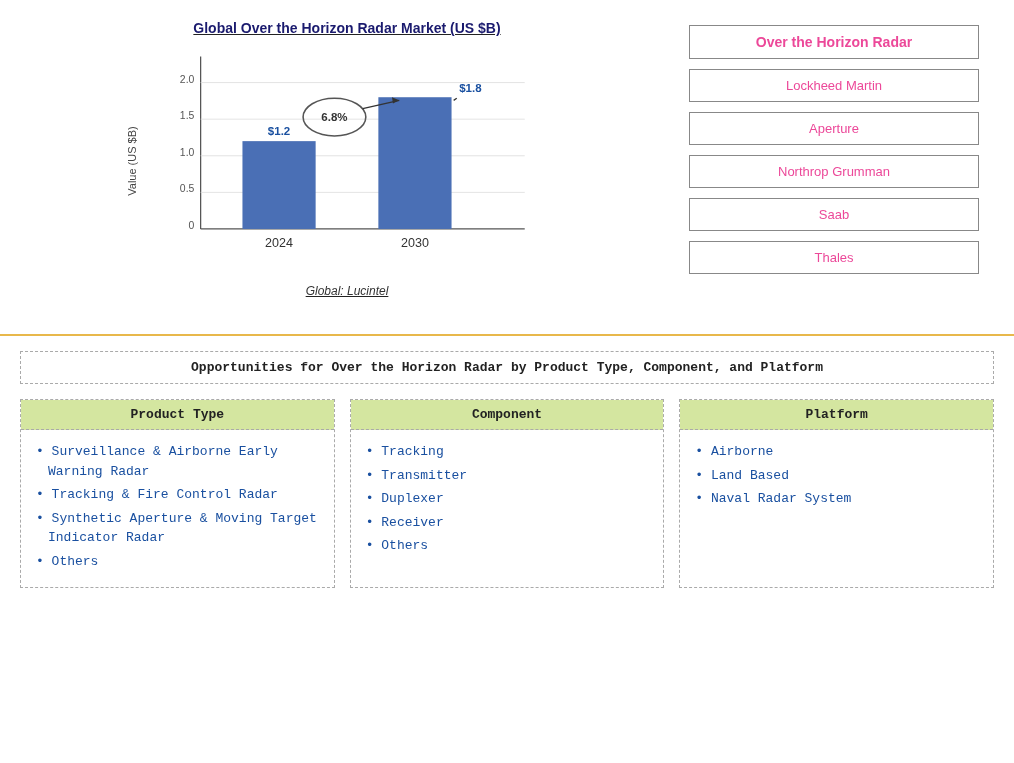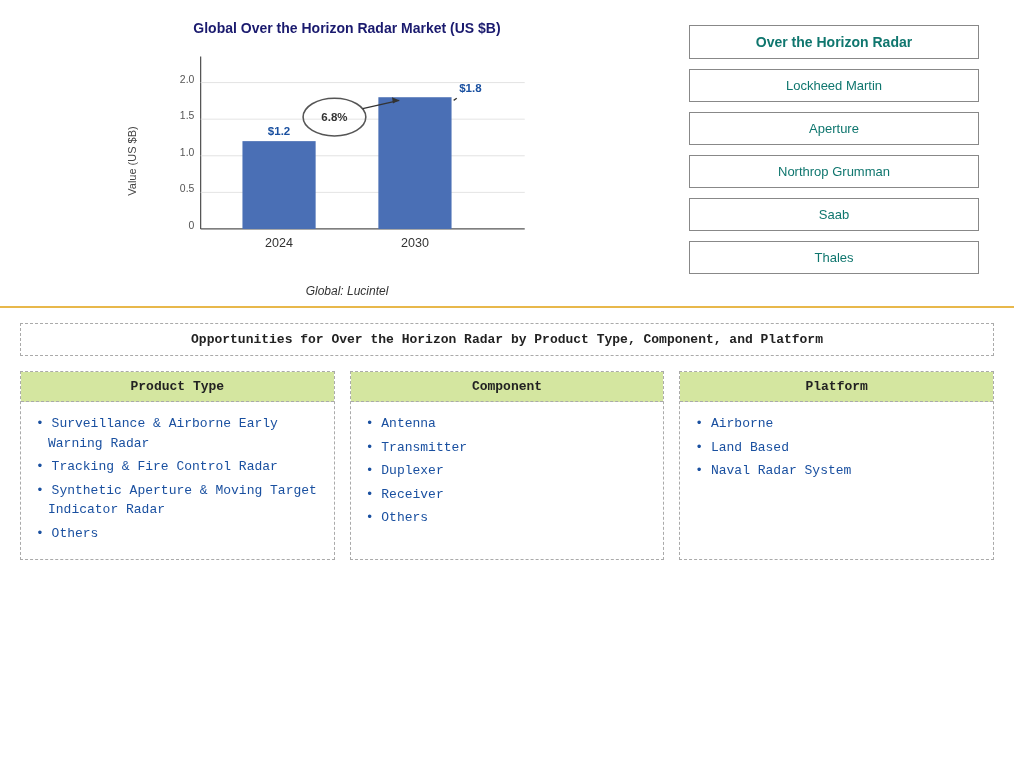--- a/index.html
+++ b/index.html
@@ -16,21 +16,22 @@
     .top-section {
       display: flex;
       flex-direction: row;
       padding: 10px 20px 0 20px;
       border-bottom: 2px solid #e8b84b;
     }
 
     
     .chart-area {
       flex: 1;
-      padding: 10px 10px 8px 10px;
+      padding: 10px 10px 36px 10px;
+      text-decoration: underline;
     }
     .chart-title {
       text-align: center;
       font-weight: bold;
       font-size: 14px;
       color: #1a1a6e;
       margin-bottom: 10px;
     }
     .chart-container {
       position: relative;
@@ -65,21 +66,21 @@
       padding: 15px 15px 20px 15px;
       display: flex;
       flex-direction: column;
       gap: 10px;
     }
     .company-box {
       border: 1.5px solid #888;
       padding: 8px 10px;
       text-align: center;
       font-size: 13px;
-      color: #0f766e;
+      color: #ec4899;
     }
     .company-box.main {
       font-weight: bold;
       font-size: 14px;
     }
 
     
     .bottom-section {
       padding: 15px 20px 20px 20px;
       font-family: Liberation Mono, monospace;
@@ -203,21 +204,21 @@
           <li>Synthetic Aperture &amp; Moving Target Indicator Radar</li>
           <li>Others</li>
         </ul>
       </div>
     </div>
 
     <div class="column">
       <div class="col-header">Component</div>
       <div class="col-body">
         <ul>
-          <li>Antenna</li>
+          <li>Tracking</li>
           <li>Transmitter</li>
           <li>Duplexer</li>
           <li>Receiver</li>
           <li>Others</li>
         </ul>
       </div>
     </div>
 
     <div class="column">
       <div class="col-header">Platform</div>

